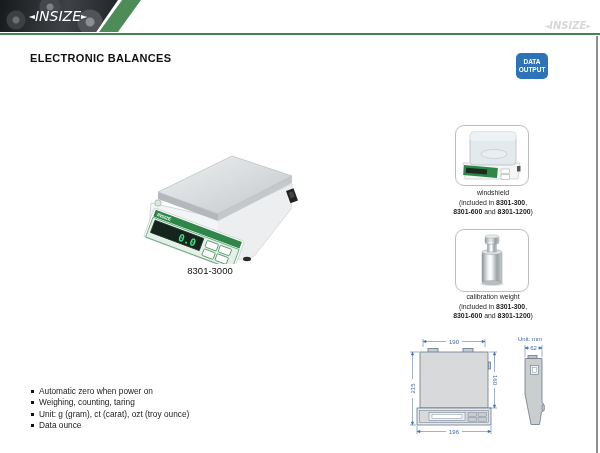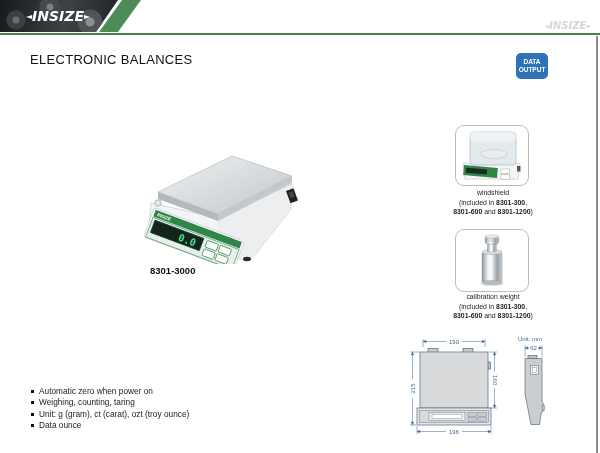--- a/index.html
+++ b/index.html
@@ -8,41 +8,41 @@
 
   
   .hdr-photo { position:absolute; left:0; top:0; width:118px; height:32px;
     clip-path:polygon(0 0, 118px 0, 96px 32px, 0 32px);
     background:
       radial-gradient(circle at 16px 20px, #6a6e72 0 3px, #3c4043 4px 9px, rgba(0,0,0,0) 10px),
       radial-gradient(circle at 50px 7px,  #7c8084 0 3px, #44484c 4px 10px, rgba(0,0,0,0) 11px),
       radial-gradient(circle at 90px 22px, #8b8f93 0 4px, #505458 5px 12px, rgba(0,0,0,0) 13px),
       linear-gradient(100deg, #17191b, #3e4246 55%, #212427); }
   .hdr-logo { position:absolute; left:12px; top:8px; width:92px; text-align:center;
-    color:#fff; font-style:italic; font-weight:bold; font-size:14px; white-space:nowrap;
+    color:#fff; font-style:italic; font-weight:normal; font-size:14px; white-space:nowrap;
     font-family:"DejaVu Sans", sans-serif; }
   .logo-arrow { font-size:8px; vertical-align:2px; font-style:normal; }
   .hdr-chevron { position:absolute; left:99px; top:0; width:42px; height:32px;
     background:#4d8b57; clip-path:polygon(55% 0, 100% 0, 45% 100%, 0 100%); }
   .hdr-line { position:absolute; left:0; top:33px; width:600px; height:2px; background:#47834f; }
   .hdr-watermark { position:absolute; right:9px; top:20px; color:#d7d7d7; font-style:italic;
     font-weight:bold; font-size:10px; white-space:nowrap; font-family:"DejaVu Sans", sans-serif; }
   .wm-arrow { font-size:6px; vertical-align:1px; font-style:normal; }
 
   
-  .page-title { position:absolute; left:30px; top:52px; font-size:13px; font-weight:normal;
+  .page-title { position:absolute; left:30px; top:52px; font-size:11px; font-weight:bold;
     color:#111; letter-spacing:.3px; }
   .badge { position:absolute; left:516px; top:53px; width:32px; height:26px; background:#2e73b8;
     border-radius:5px; color:#fff; font-weight:bold; font-size:6.5px; text-align:center;
     display:flex; flex-direction:column; justify-content:center; line-height:1.3; }
 
   
   .product-svg { position:absolute; left:138px; top:146px; }
-  .model-label { position:absolute; left:150px; top:265px; width:120px; text-align:left;
-    font-weight:bold; font-size:9.5px; color:#111; }
+  .model-label { position:absolute; left:150px; top:265px; width:120px; text-align:center;
+    font-weight:normal; font-size:9.5px; color:#111; }
 
   
   .acc-box { position:absolute; width:74px; border:1.5px solid #bcbcbc; border-radius:9px;
     background:#fff; box-sizing:border-box; display:flex; align-items:center; justify-content:center; }
   .box-windshield { left:455px; top:125px; height:61px; }
   .box-weight { left:455px; top:229px; height:63px; }
   .acc-caption { position:absolute; width:124px; text-align:center; font-size:6.9px;
     color:#1d1d1d; line-height:1.4; }
   .cap-windshield { left:431px; top:188px; }
   .cap-weight { left:431px; top:292px; }

